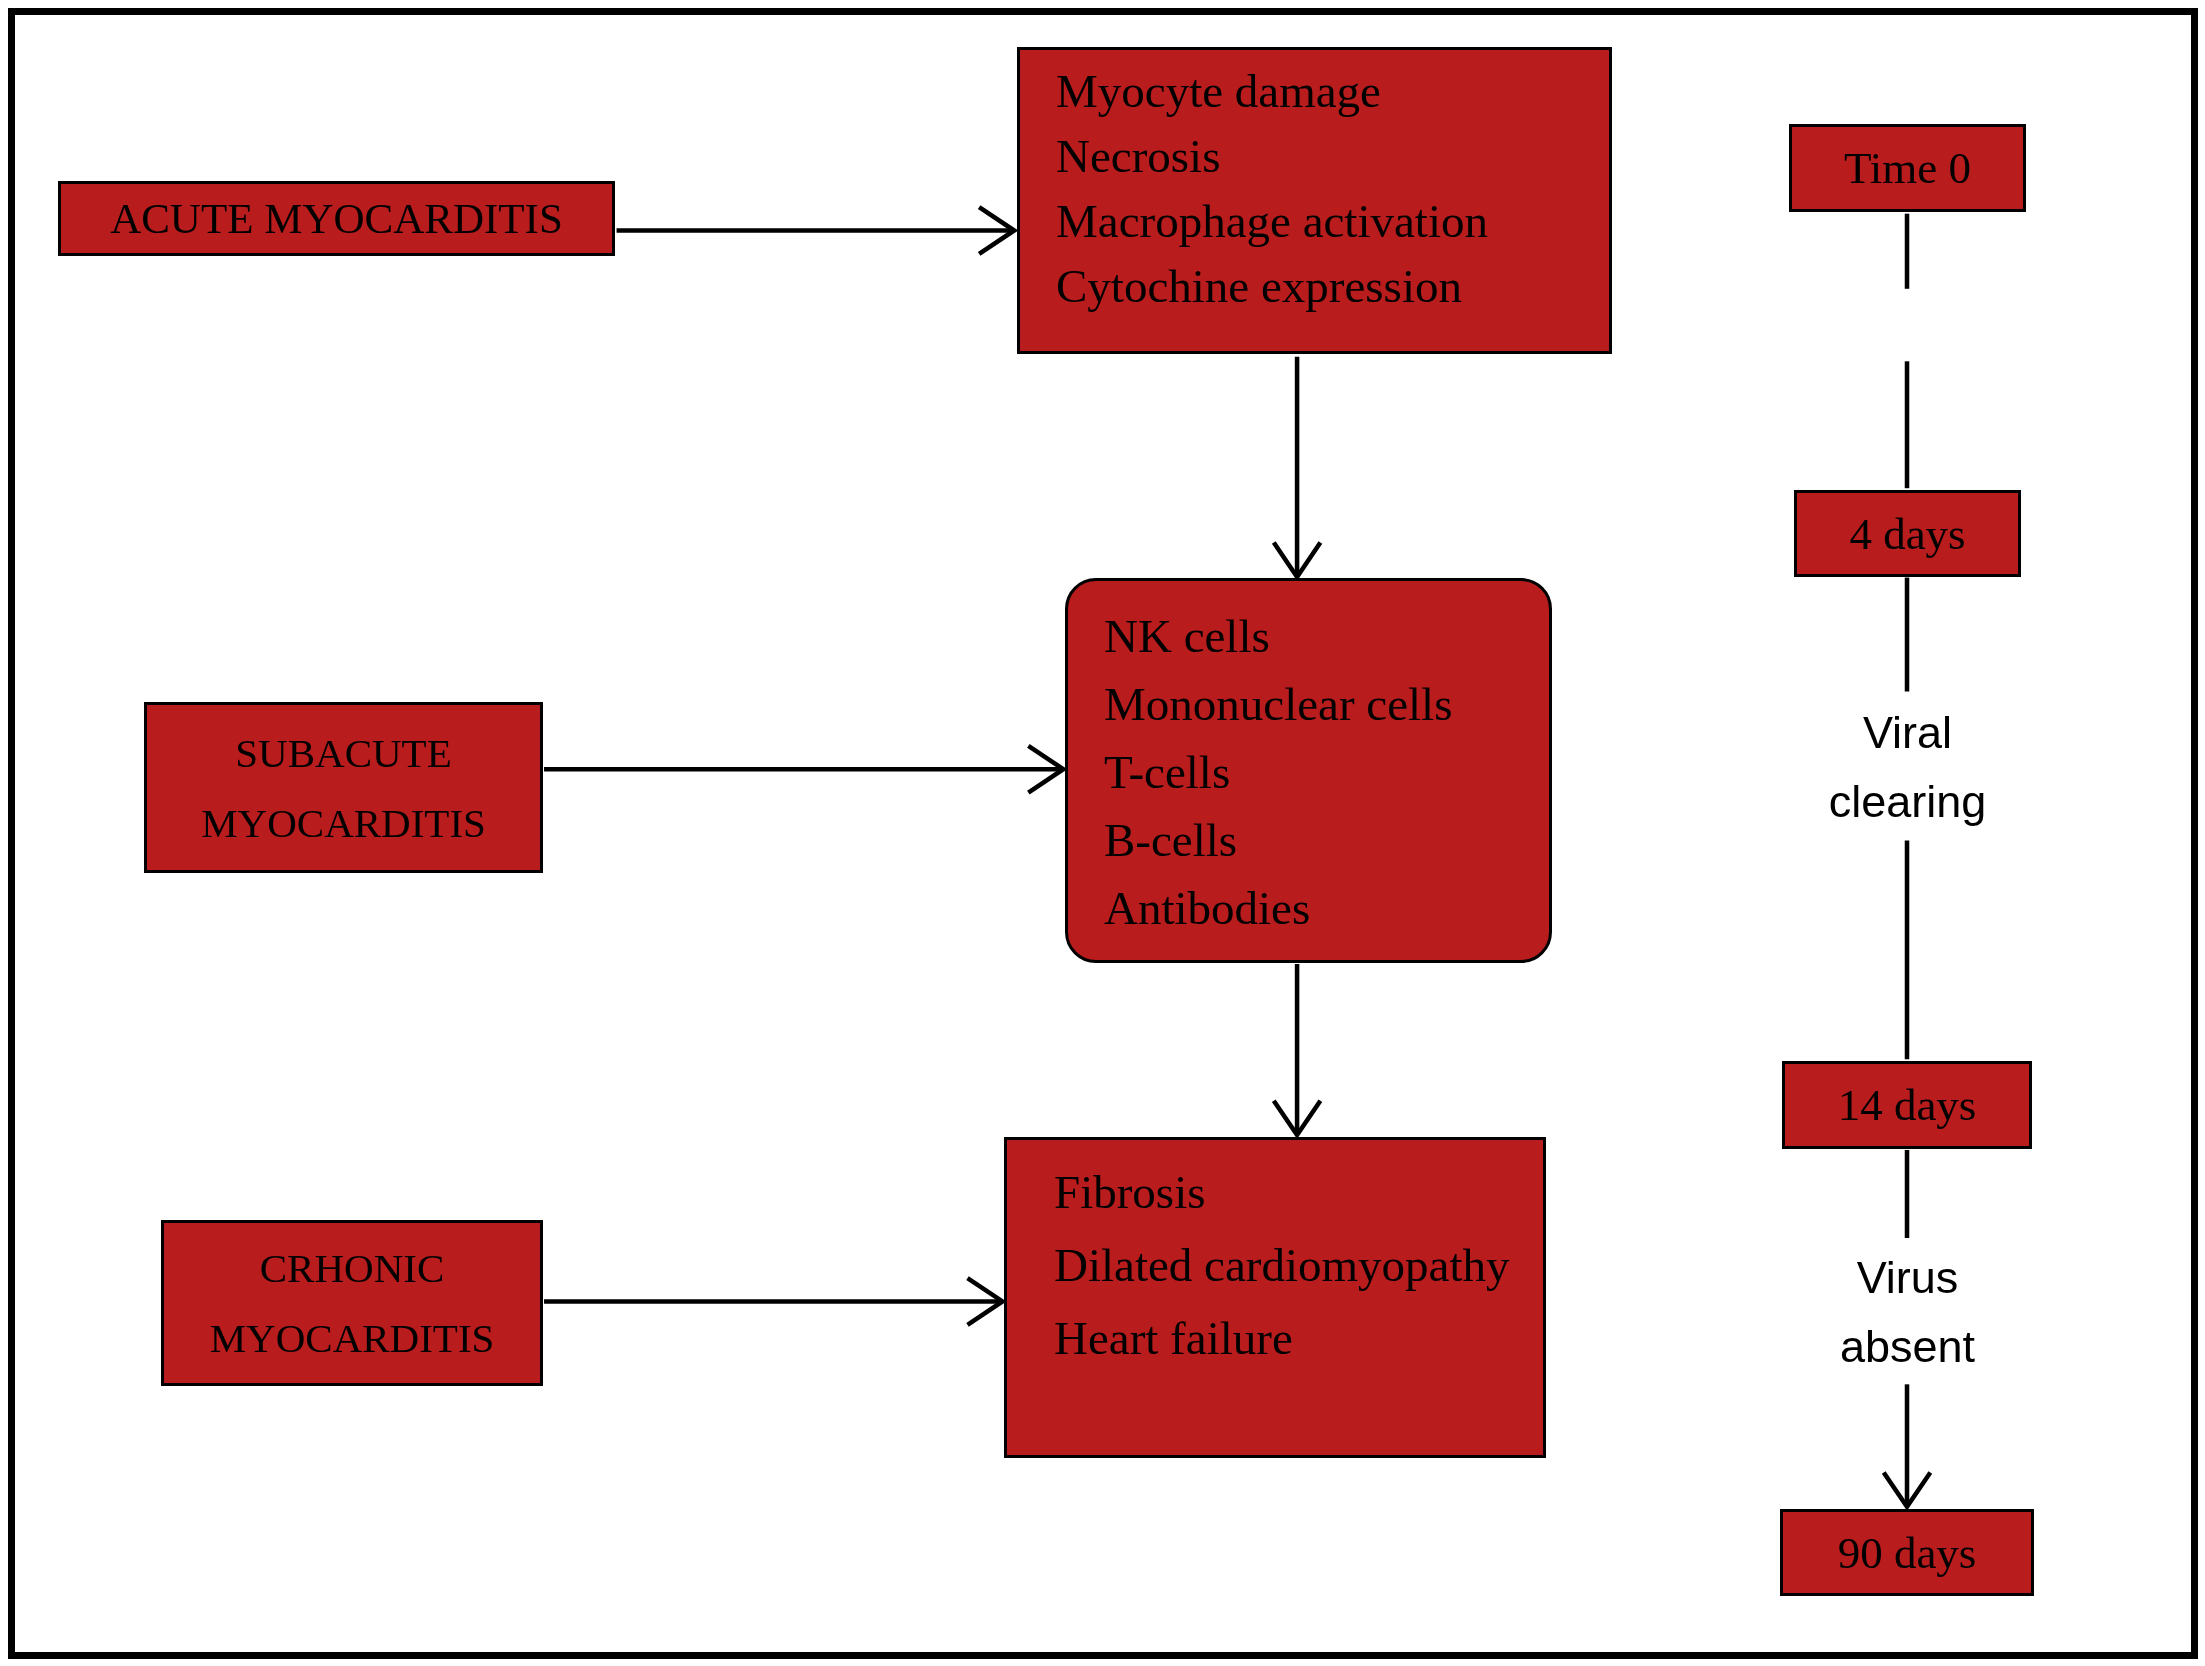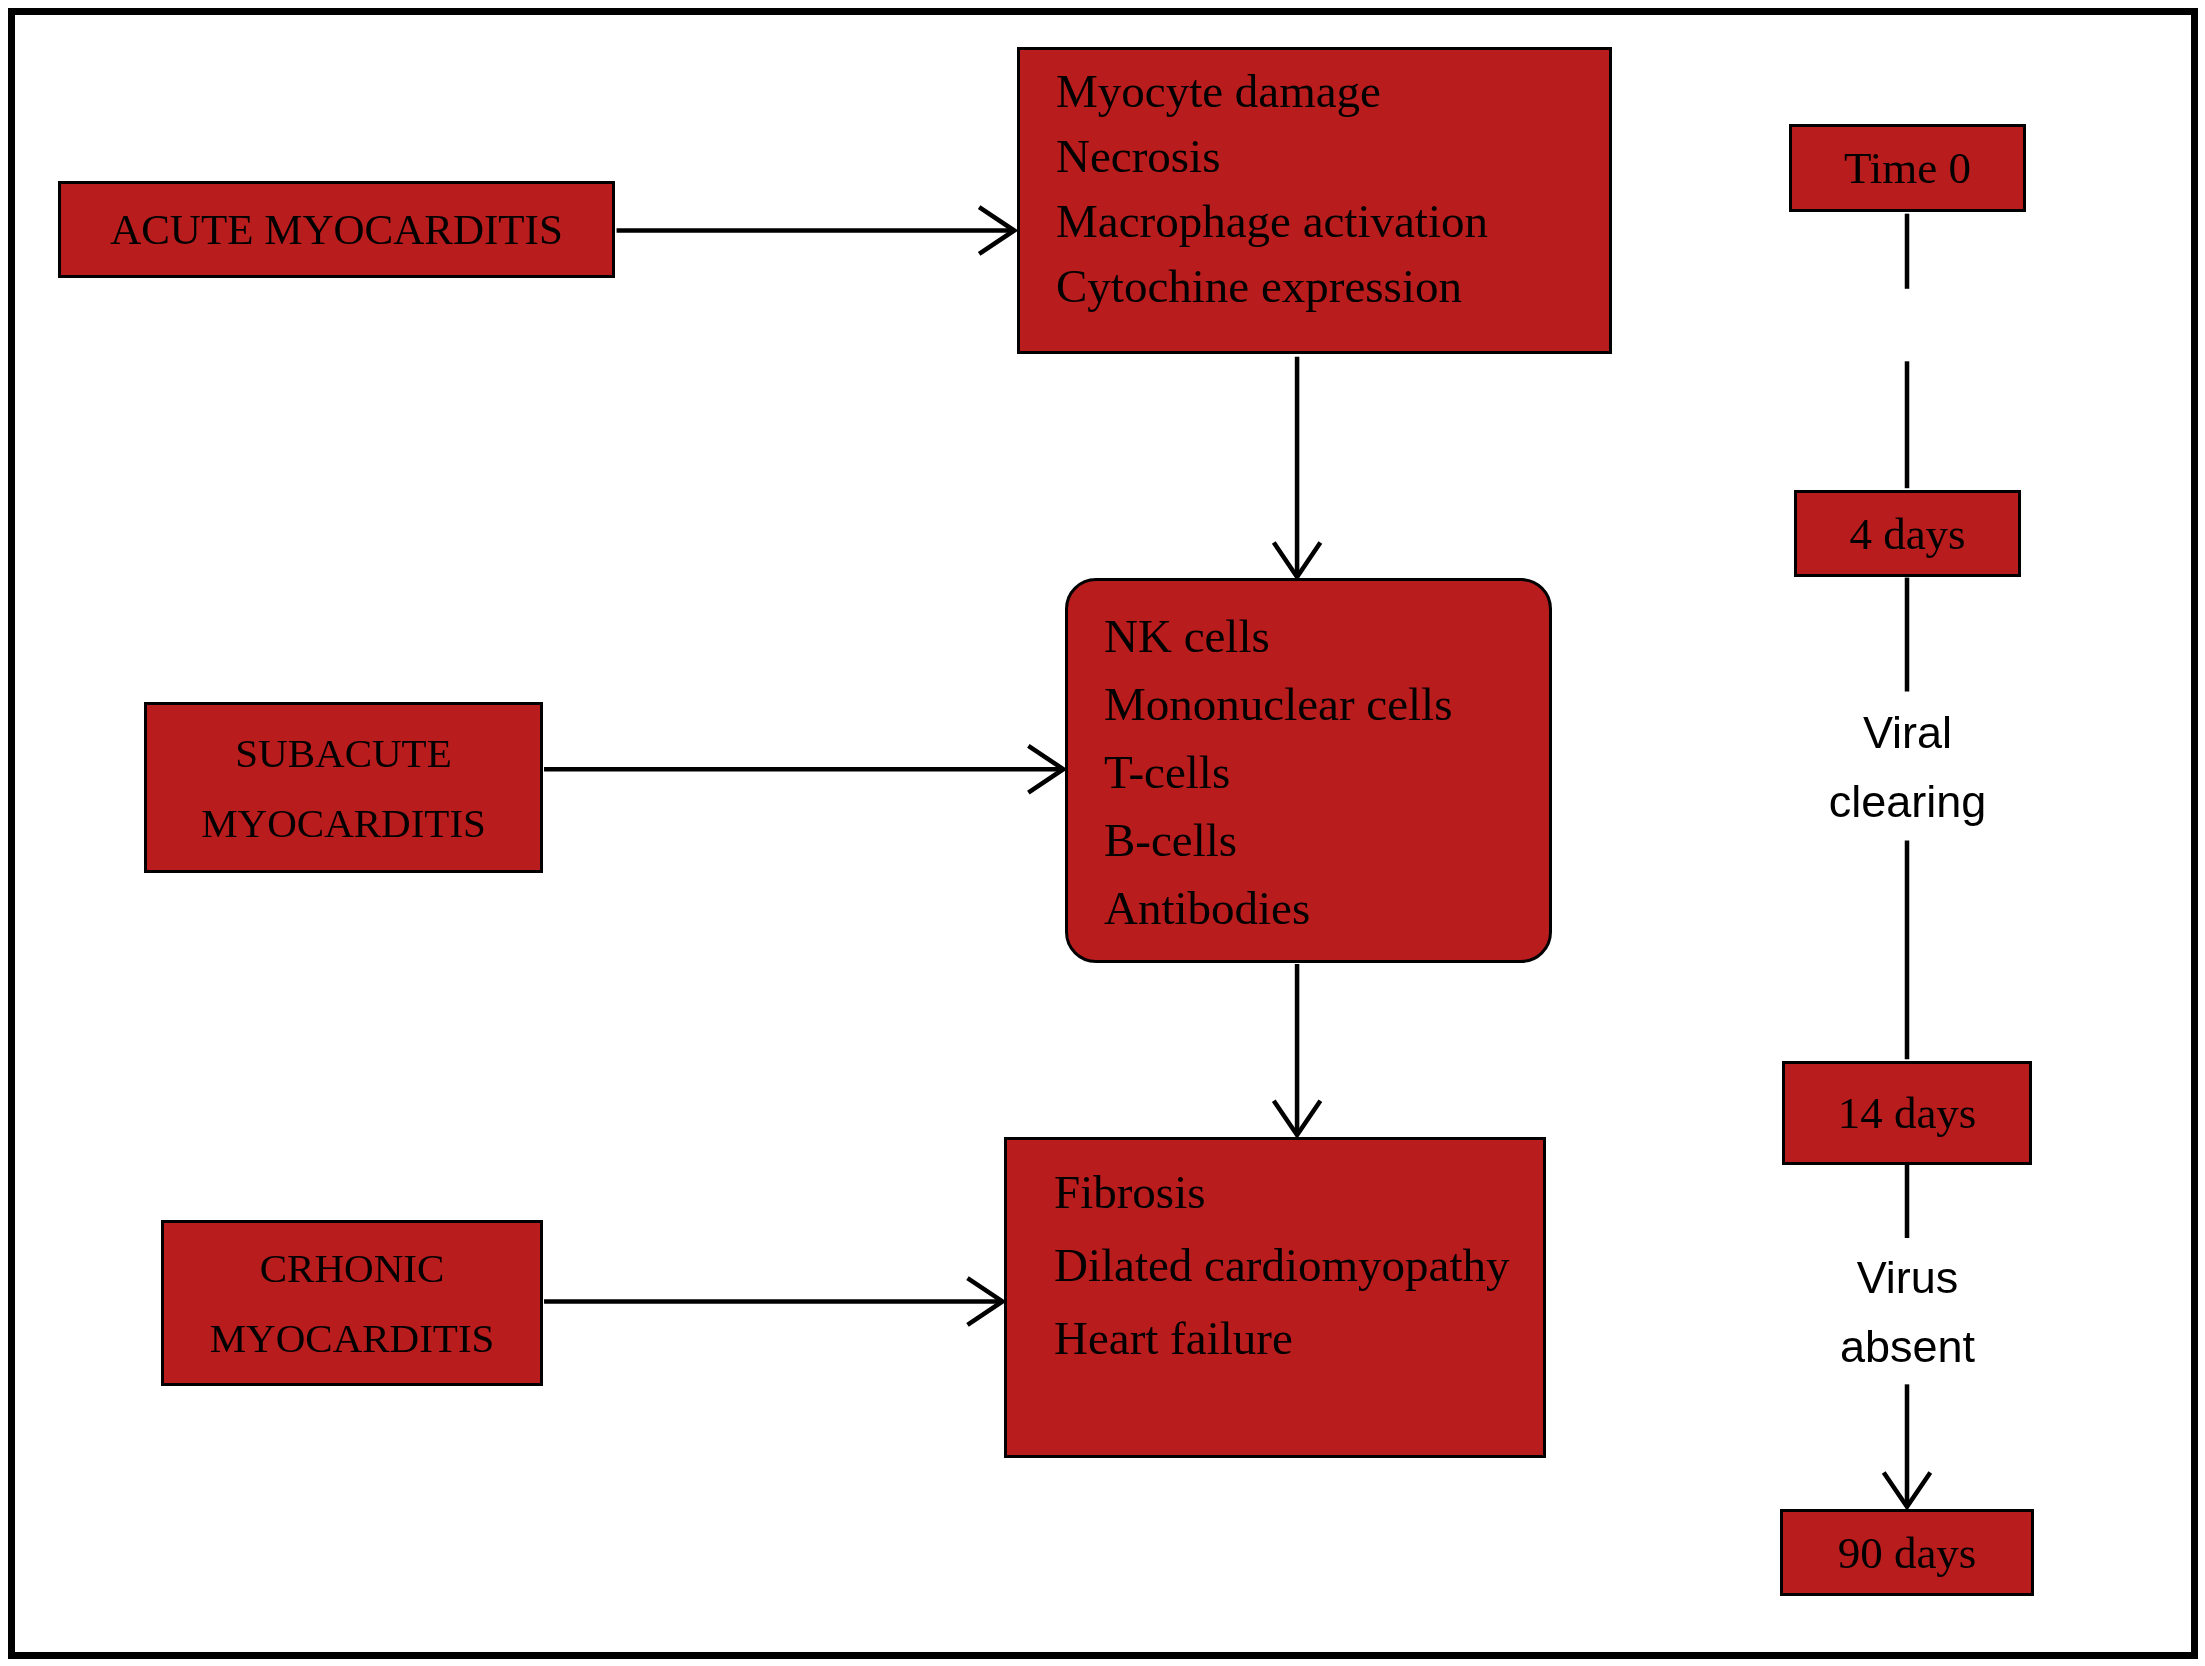--- a/index.html
+++ b/index.html
@@ -57,21 +57,21 @@
       <path d="M2945 330 L2945 446"></path>
       <path d="M2945 558 L2945 754"></path>
       <path d="M2945 892 L2945 1068"></path>
       <path d="M2945 1298 L2945 1636"></path>
       <path d="M2945 1776 L2945 1912"></path>
       <path d="M2945 2138 L2945 2322"></path>
       <path d="M2909 2274 L2945 2327 L2981 2274"></path>
     </g>
   </svg>
 
-  <div class="box stage single" style="left:58px;top:181px;width:557px;height:97px;">
+  <div class="box stage single" style="left:58px;top:181px;width:557px;height:75px;">
     <div class="ln">ACUTE MYOCARDITIS</div>
   </div>
 
   <div class="box stage" style="left:144px;top:684px;width:399px;height:171px;margin-top:18px;">
     <div class="ln">SUBACUTE</div>
     <div class="ln">MYOCARDITIS</div>
   </div>
 
   <div class="box stage" style="left:161px;top:1220px;width:382px;height:166px;">
     <div class="ln">CRHONIC</div>
@@ -106,21 +106,21 @@
 
   <div class="box tlbox" style="left:1794px;top:490px;width:227px;height:87px;">
     <div class="ln">4 days</div>
   </div>
 
   <div class="tllabel" style="left:1713px;top:698px;">
     <div class="ln">Viral</div>
     <div class="ln">clearing</div>
   </div>
 
-  <div class="box tlbox" style="left:1782px;top:1061px;width:250px;height:104px;">
+  <div class="box tlbox" style="left:1782px;top:1061px;width:250px;height:88px;">
     <div class="ln">14 days</div>
   </div>
 
   <div class="tllabel" style="left:1713px;top:1243px;">
     <div class="ln">Virus</div>
     <div class="ln">absent</div>
   </div>
 
   <div class="box tlbox" style="left:1780px;top:1509px;width:254px;height:87px;">
     <div class="ln">90 days</div>

